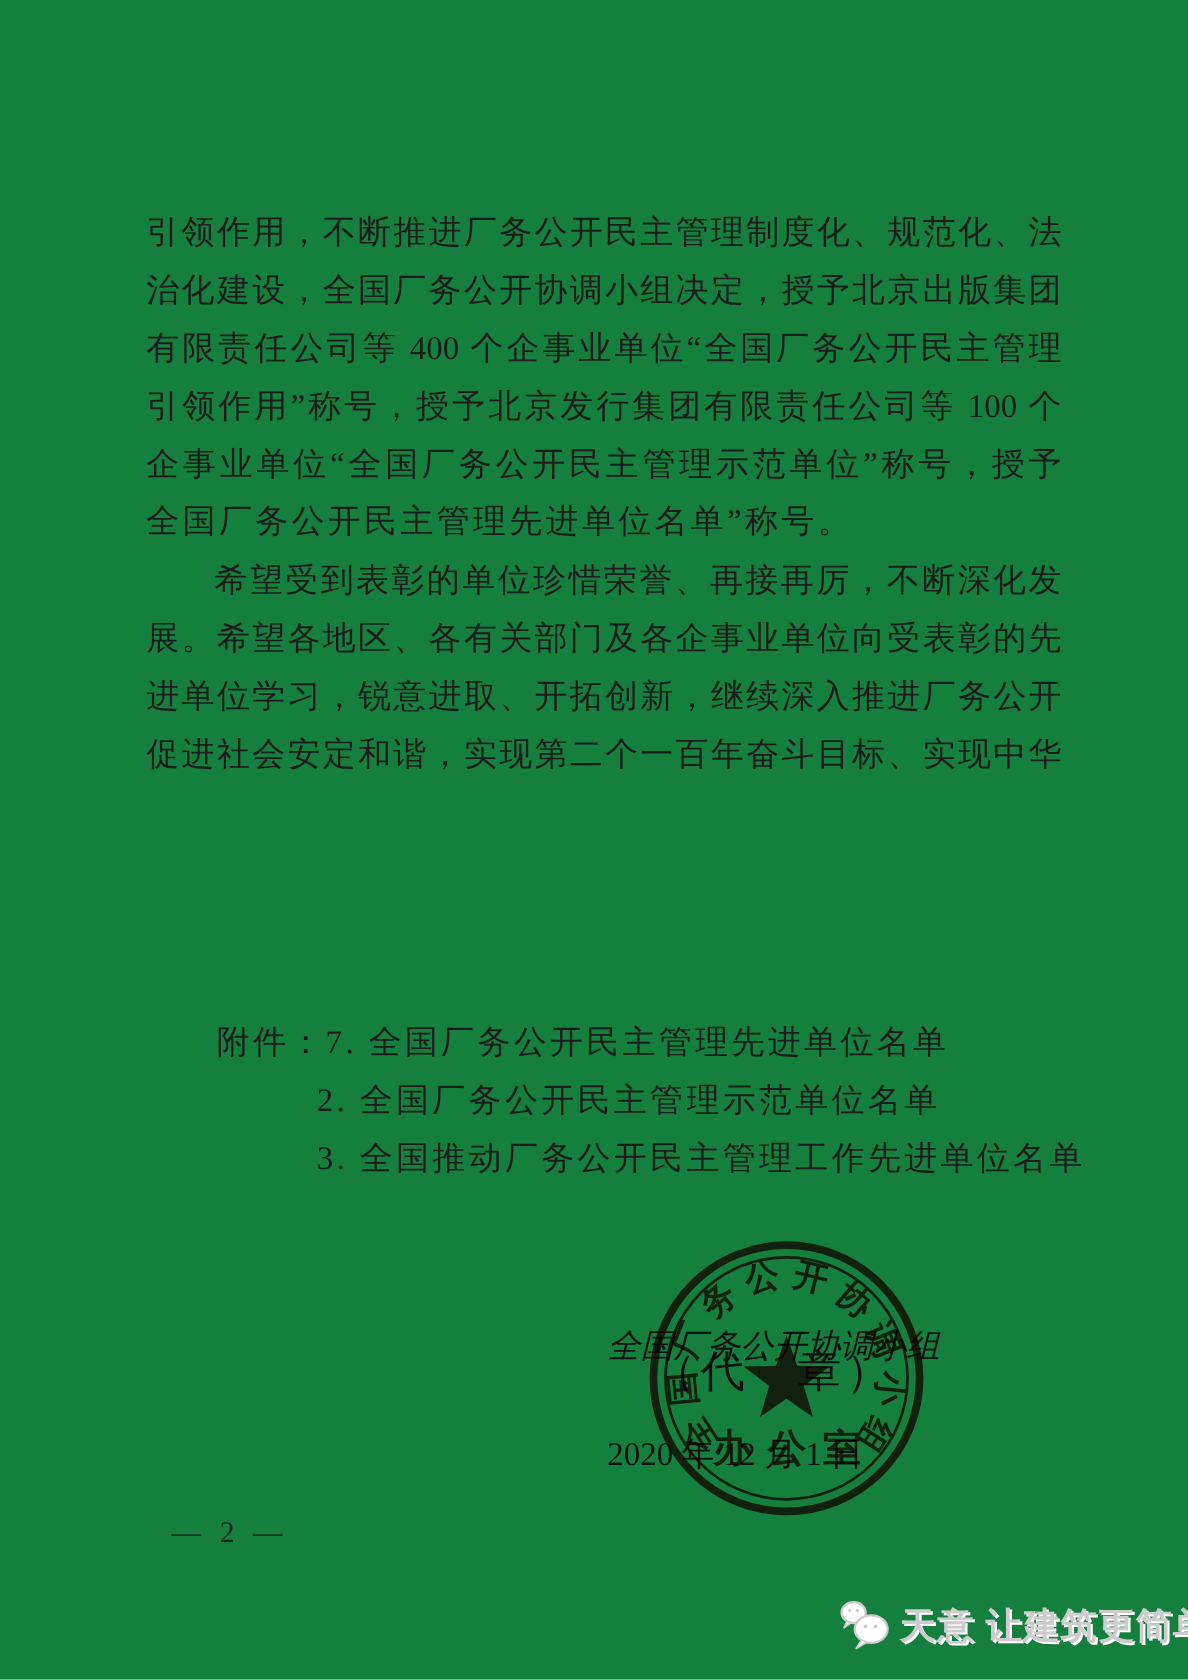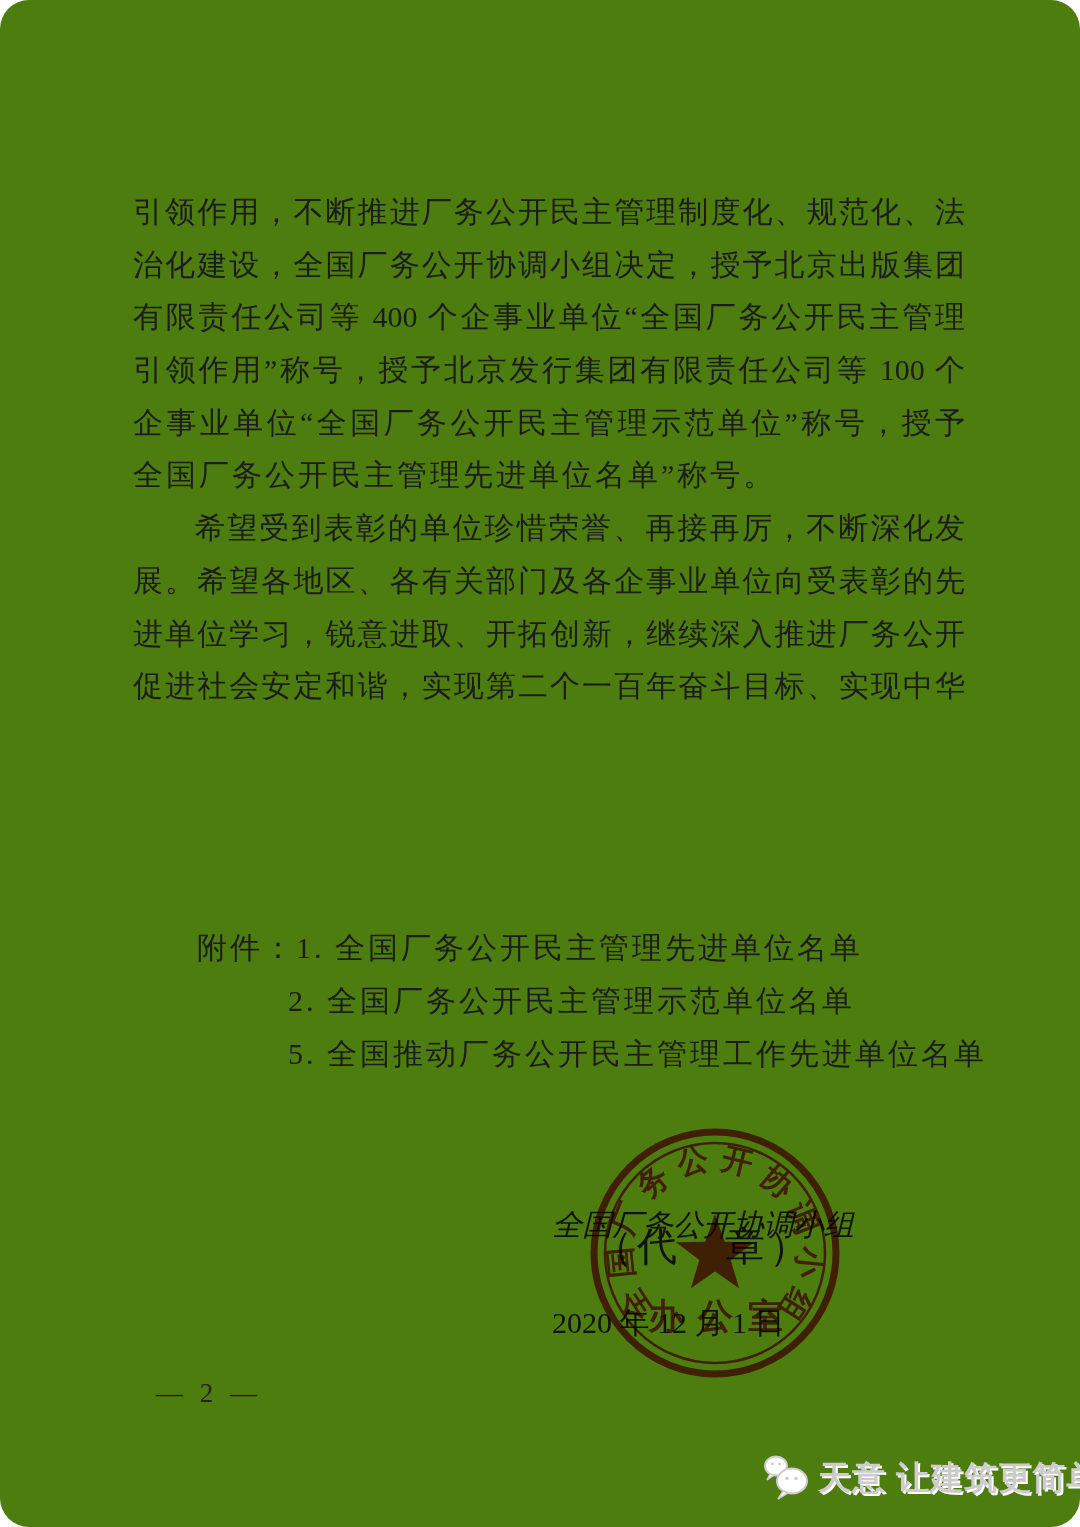--- a/index.html
+++ b/index.html
@@ -4,25 +4,24 @@
 <style>
   :root{
     --seal-red:#c9281c;
     --wm-gray:#cccccc;
     --ink:#1c1c1c;
   }
   html,body{margin:0;padding:0;background:#ffffff;}
   .page{
     position:relative;
     width:1080px;height:1527px;
-    background:#4d7c0f;
+    background:#15803d;
     overflow:hidden;
     font-family:"Liberation Serif","DejaVu Serif",serif;
     color:var(--ink);
-    border-radius:29px;
   }
   
   .text-block{
     position:absolute;left:133px;top:186px;width:832px;
   }
   .bline{
     width:832px;height:52.7px;line-height:52.7px;
     font-size:30px;color:var(--ink);
     text-align:justify;text-align-last:justify;
     text-justify:inter-character;
@@ -101,23 +100,23 @@
     <div class="bline">引领作用”称号，授予北京发行集团有限责任公司等 100 个</div>
     <div class="bline">企事业单位“全国厂务公开民主管理示范单位”称号，授予</div>
     <div class="bline last">全国厂务公开民主管理先进单位名单”称号。</div>
     <div class="bline indent">希望受到表彰的单位珍惜荣誉、再接再厉，不断深化发</div>
     <div class="bline">展。希望各地区、各有关部门及各企事业单位向受表彰的先</div>
     <div class="bline">进单位学习，锐意进取、开拓创新，继续深入推进厂务公开</div>
     <div class="bline">促进社会安定和谐，实现第二个一百年奋斗目标、实现中华</div>
   </div>
 
   <div class="attach-block">
-    <div class="aline">附件：1. 全国厂务公开民主管理先进单位名单</div>
+    <div class="aline">附件：7. 全国厂务公开民主管理先进单位名单</div>
     <div class="aline cont">2. 全国厂务公开民主管理示范单位名单</div>
-    <div class="aline cont">5. 全国推动厂务公开民主管理工作先进单位名单</div>
+    <div class="aline cont">3. 全国推动厂务公开民主管理工作先进单位名单</div>
   </div>
 
   <div class="sig-org">全国厂务公开协调小组</div>
   <div class="sig-note">（代　章）</div>
   <div class="sig-date">2020 年 12 月 1 日</div>
 
   <svg class="seal" viewBox="0 0 260 260" xmlns="http://www.w3.org/2000/svg">
     <circle cx="130" cy="130" r="121" fill="none" stroke="#c9281c" stroke-width="7"></circle>
     <circle cx="130" cy="130" r="110" fill="none" stroke="#c9281c" stroke-width="2.5"></circle>
     <polygon fill="#c9281c" points="130,91 139.7,118.7 169,119.3 145.7,137.1 154.1,165.2 130,148.5 105.9,165.2 114.3,137.1 91,119.3 120.3,118.7"></polygon>

